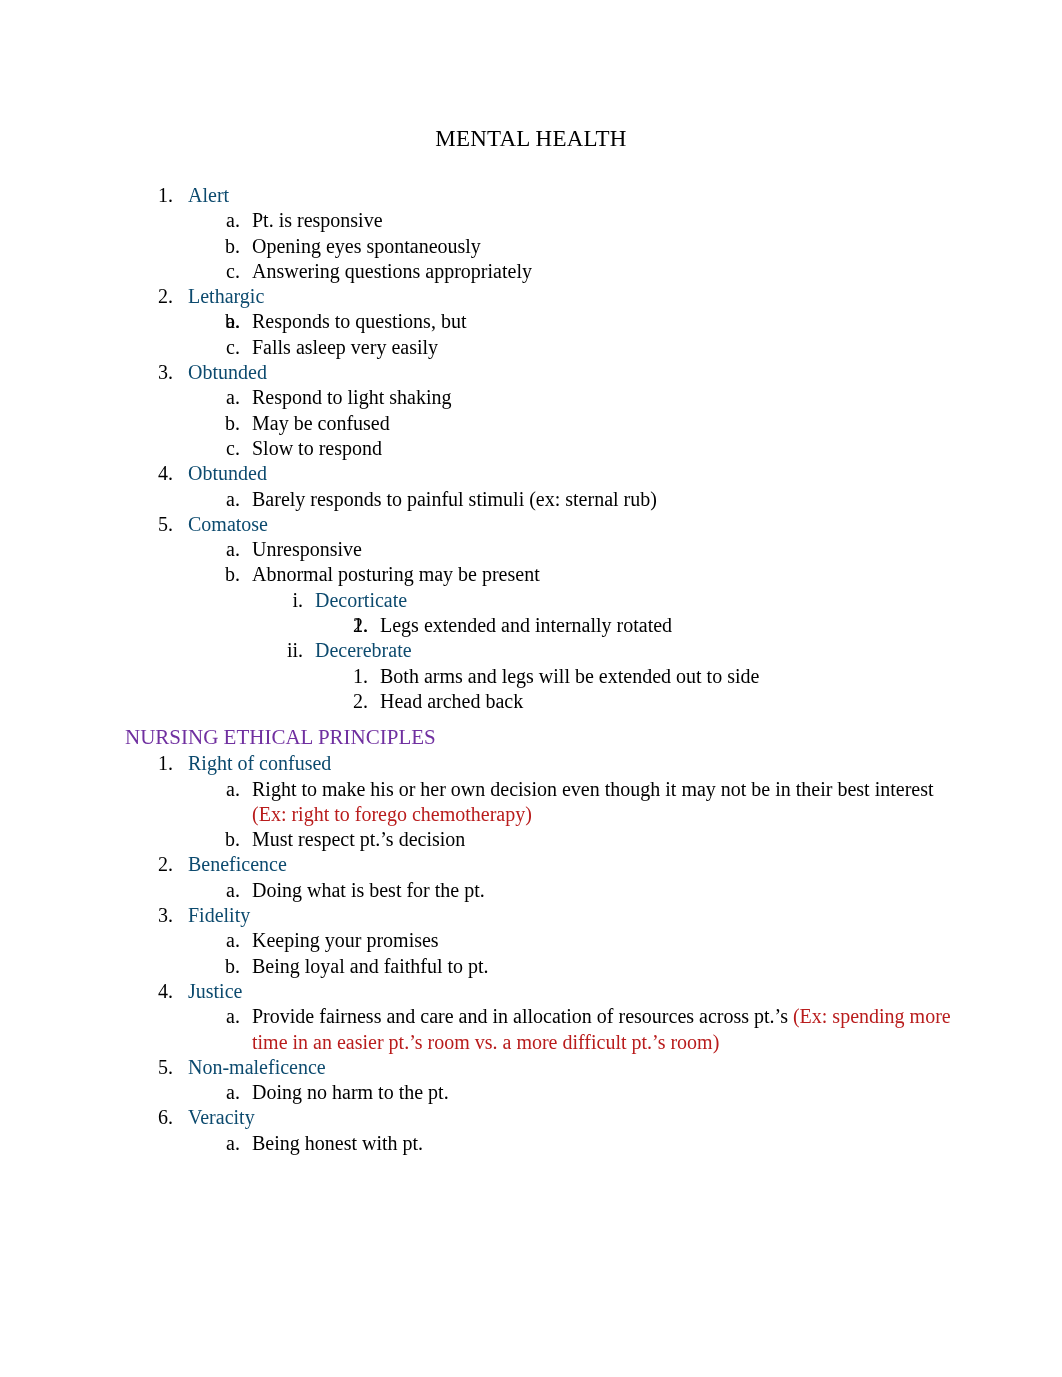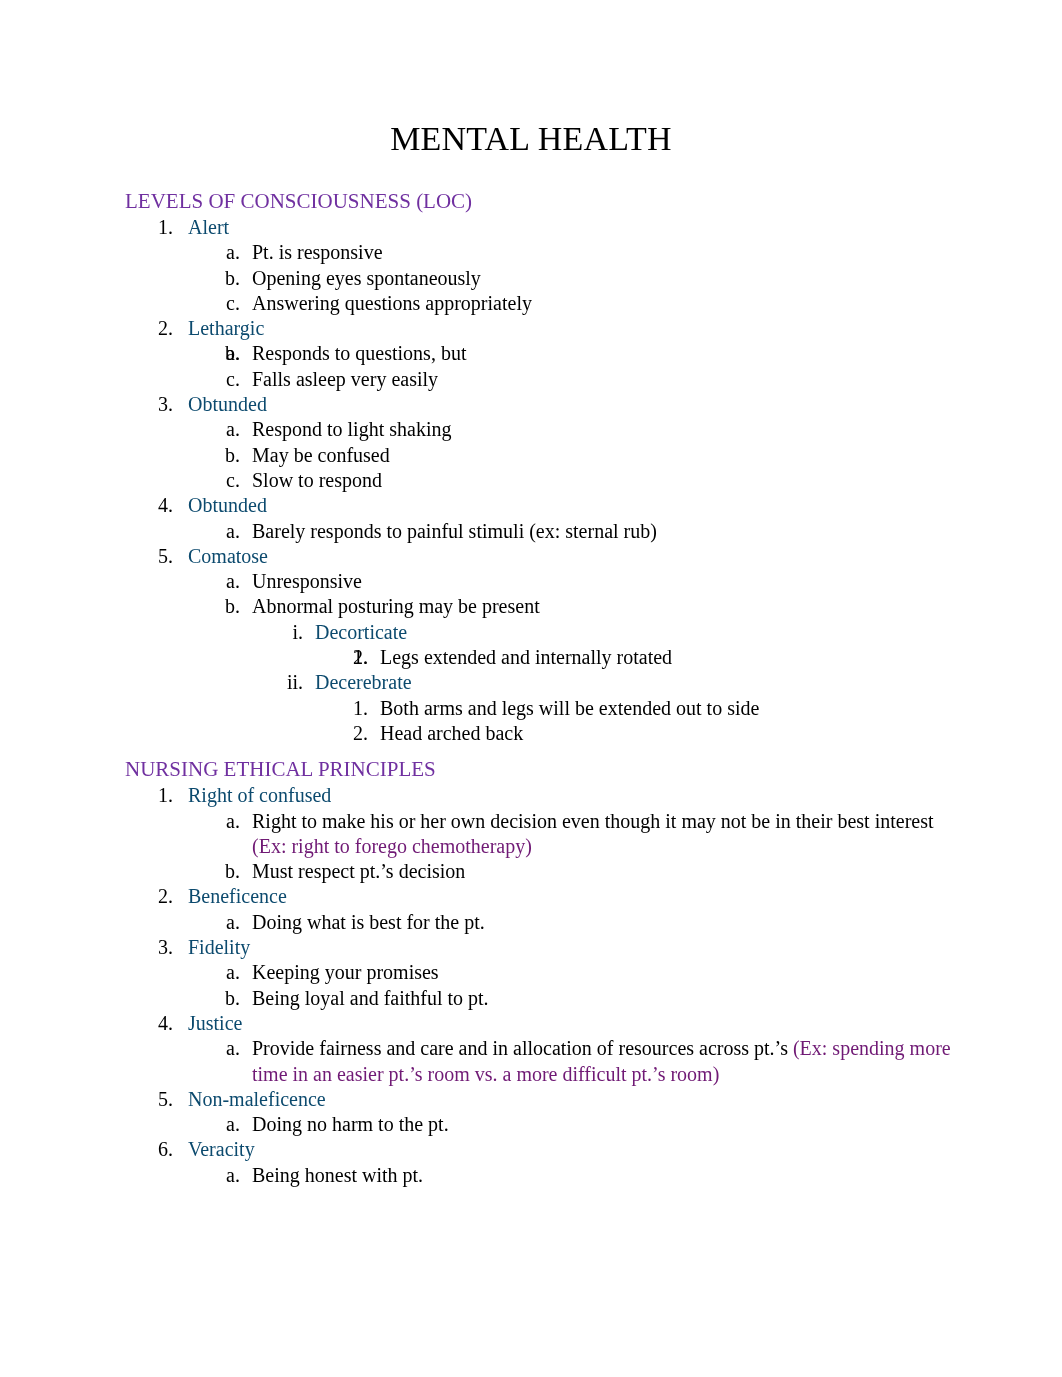--- a/index.html
+++ b/index.html
@@ -17,21 +17,21 @@
     height: 1377px;
     background: #ffffff;
     overflow: hidden;
   }
   .doc-title {
     position: absolute;
     top: 123px;
     left: 0;
     width: 1062px;
     text-align: center;
-    font-size: 34px;
+    font-size: 23px;
     line-height: 32px;
     color: #000000;
     letter-spacing: 0.2px;
   }
   .body-block {
     position: absolute;
     top: 183px;
     left: 125px;
     width: 830px;
   }
@@ -69,33 +69,32 @@
   .lv2 { padding-left: 127px; }
   .lv2 > .marker { left: 88px; width: 27px; }
   
   .lv3 { padding-left: 190px; }
   .lv3 > .marker { left: 148px; width: 30px; }
   
   .lv4 { padding-left: 255px; }
   .lv4 > .marker { left: 215px; width: 28px; }
 
   .red   { color: #0c4a6e; }
-  .blue  { color: #701a75; }
+  .blue  { color: #b91c1c; }
   .black { color: #000000; }
 </style>
 </head>
 <body>
 
 <div class="page">
 
   <div class="doc-title">MENTAL HEALTH</div>
 
   <div class="body-block">
     <div id="outline-root">
-        <div class="section-heading">LEVELS OF CONSCIOUSNESS (LOC)</div>
         <div class="row lv1">
           <span class="marker">1.</span>
           <span class="txt red"><span class="red">Alert</span></span>
         </div>
         <div class="row lv2">
           <span class="marker">a.</span>
           <span class="txt black"><span class="black">Pt. is responsive</span></span>
         </div>
         <div class="row lv2">
           <span class="marker">b.</span>

